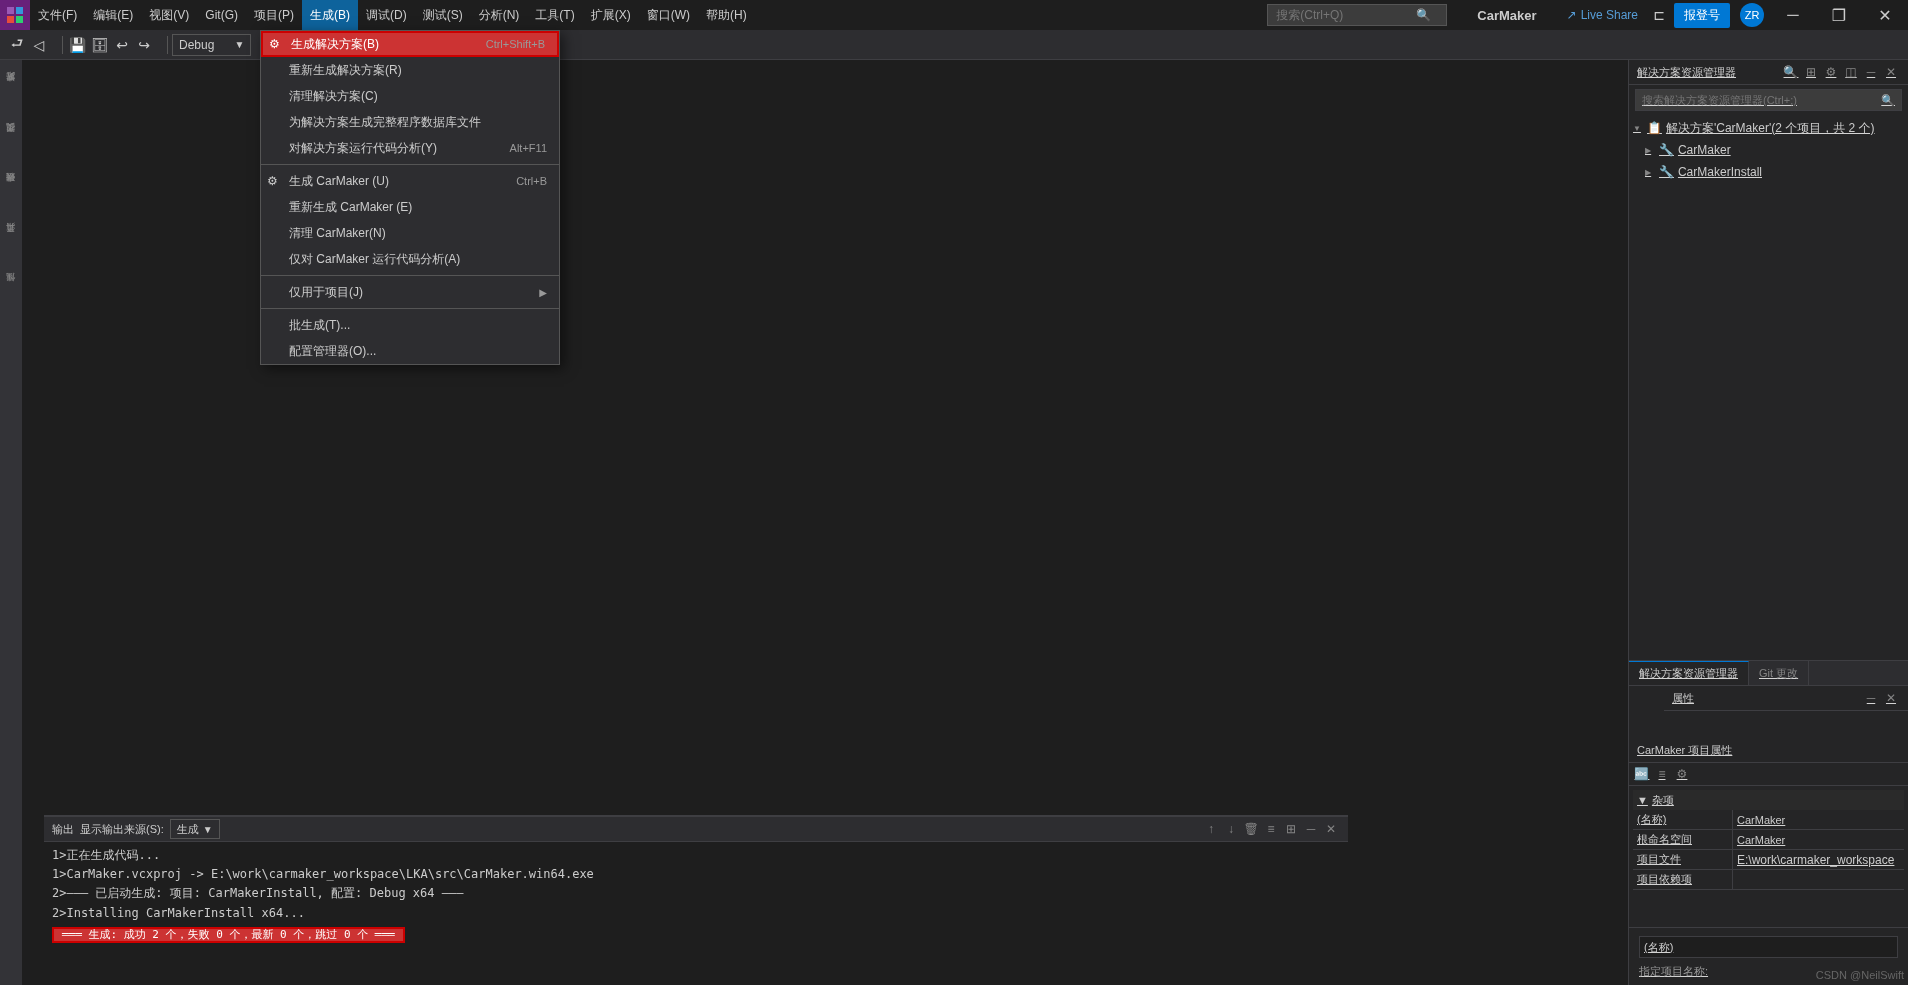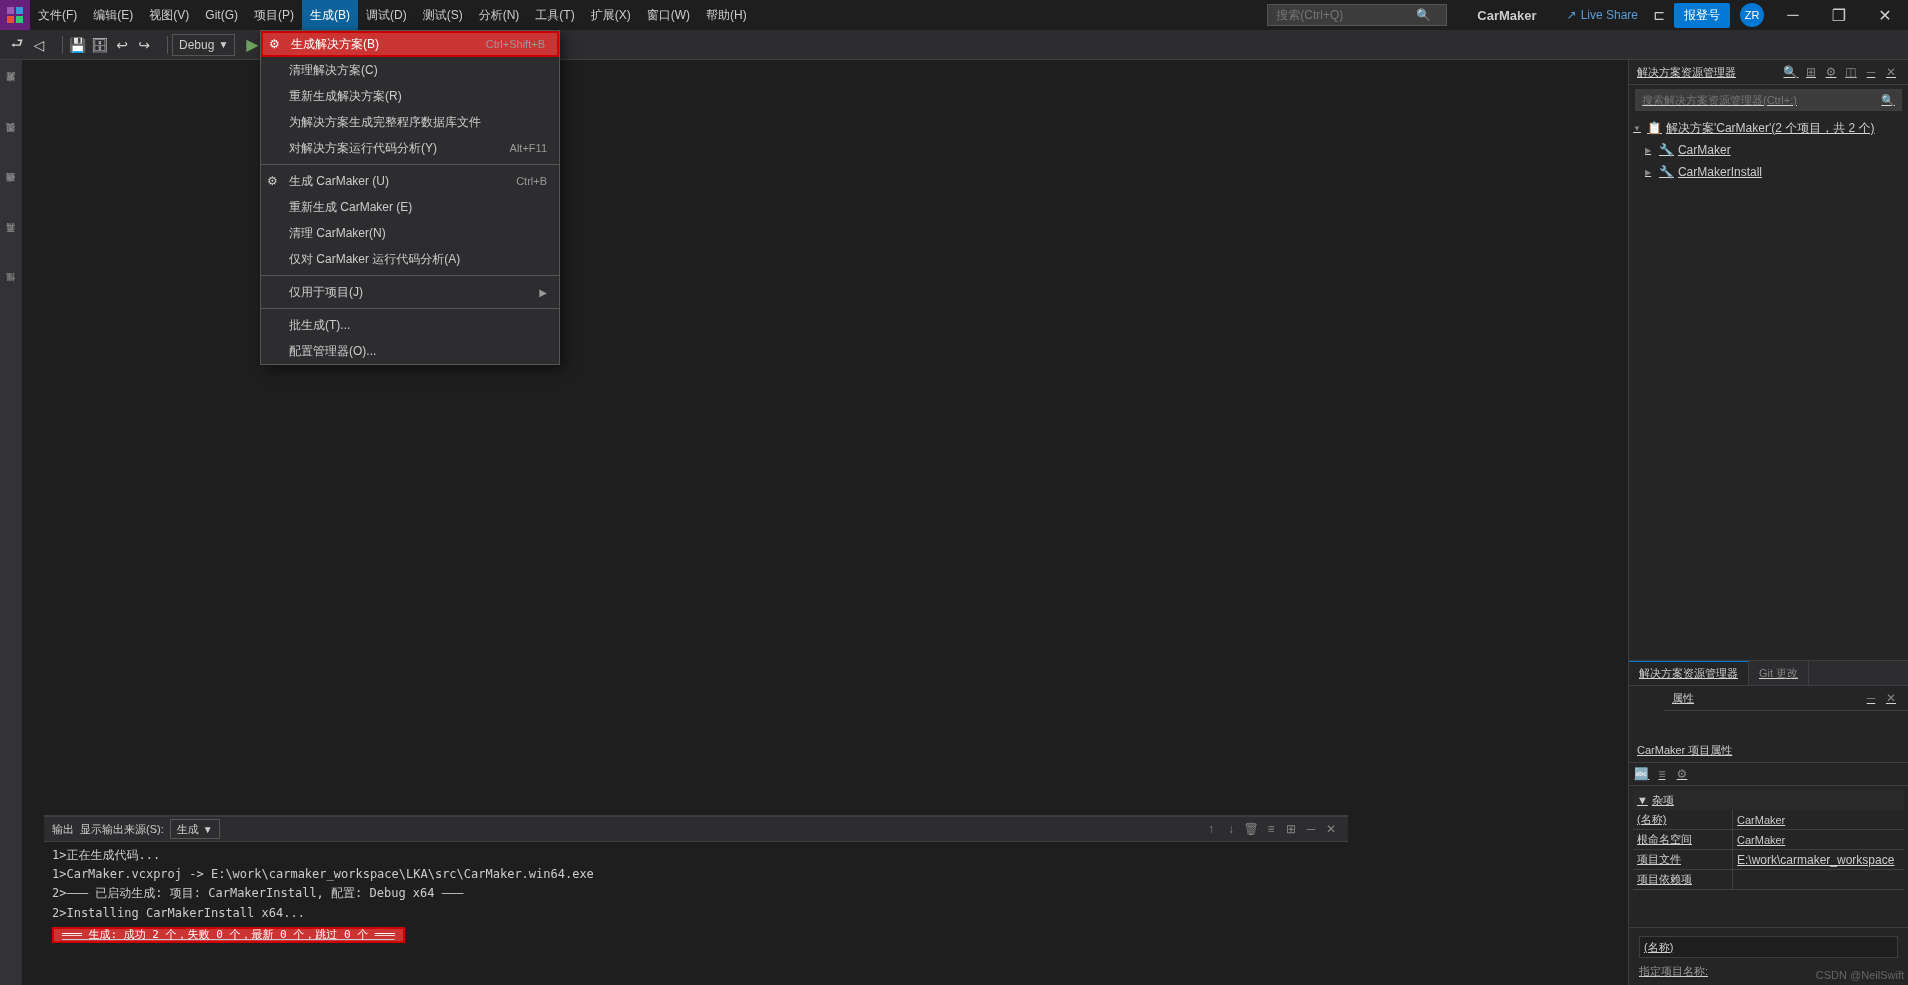--- a/index.html
+++ b/index.html
@@ -175,20 +175,21 @@
       display: flex;
       align-items: center;
       background: #2d2d30;
       border: 1px solid #555;
       height: 22px;
       padding: 0 6px;
       cursor: pointer;
       color: #cccccc;
       font-size: 12px;
       margin-right: 6px;
+      gap: 16px;
     }
 
     
     .main-layout {
       display: flex;
       width: 100%;
       height: calc(985px - 30px - 30px);
       position: relative;
     }
 
@@ -457,21 +458,20 @@
       font-size: 12px;
       font-family: 'Consolas', monospace;
       color: #cccccc;
       line-height: 1.6;
     }
     .output-line { white-space: nowrap; }
     .output-success {
       display: flex;
       align-items: flex-end;
       margin-top: 4px;
-      text-decoration: underline;
     }
     .success-bar {
       height: 16px;
       background: #cc3333;
       display: flex;
       align-items: center;
       padding: 0 8px;
       color: white;
       font-size: 11px;
       border: 2px solid #cc0000;
@@ -741,24 +741,24 @@
 
 <div class="menu-overlay">
   <div class="dropdown-menu">
 
     <div class="dm-item dm-item-highlighted">
       <span class="dm-icon">⚙</span>
       <span>生成解决方案(B)</span>
       <span class="dm-shortcut">Ctrl+Shift+B</span>
     </div>
     <div class="dm-item">
+      <span>重新生成解决方案(R)</span>
+    </div>
+    <div class="dm-item">
       <span>清理解决方案(C)</span>
-    </div>
-    <div class="dm-item">
-      <span>重新生成解决方案(R)</span>
     </div>
     <div class="dm-item">
       <span>为解决方案生成完整程序数据库文件</span>
     </div>
     <div class="dm-item">
       <span>对解决方案运行代码分析(Y)</span>
       <span class="dm-shortcut">Alt+F11</span>
     </div>
     <div class="dm-sep"></div>
     <div class="dm-item">

